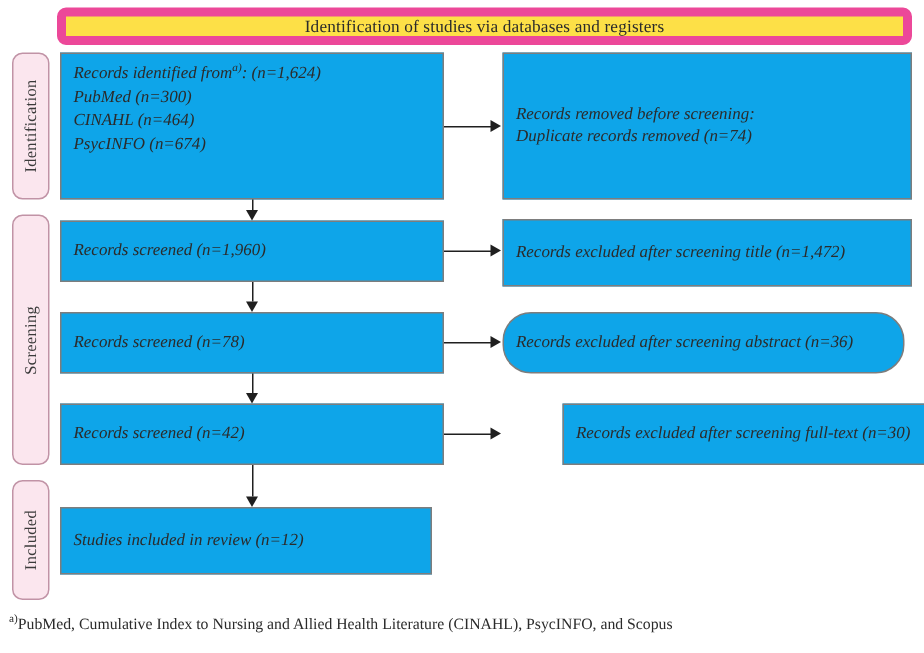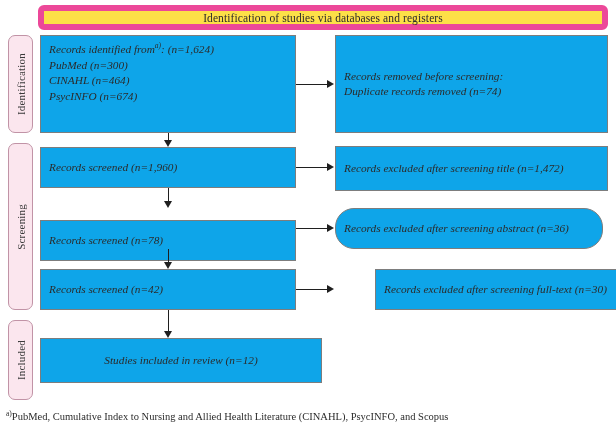--- a/index.html
+++ b/index.html
@@ -81,25 +81,25 @@
     color: #2b2b2b;
     font-style: italic;
   }
   .box .lines { width: 100%; }
   .box .lines div { white-space: nowrap; }
 
   .box-identified  { left: 40px;  top: 35px;  width: 256px; height: 98px;  align-items: flex-start; padding-top: 6px; }
   .box-removed     { left: 335px; top: 35px;  width: 273px; height: 98px; }
   .box-screened1   { left: 40px;  top: 147px; width: 256px; height: 41px; }
   .box-excluded1   { left: 335px; top: 146px; width: 273px; height: 45px; }
-  .box-screened2   { left: 40px;  top: 208px; width: 256px; height: 41px; margin-top: 12px; }
+  .box-screened2   { left: 40px;  top: 208px; width: 256px; height: 41px; }
   .box-excluded2   { left: 335px; top: 208px; width: 268px; height: 41px; border-radius: 19px; }
   .box-screened3   { left: 40px;  top: 269px; width: 256px; height: 41px; }
   .box-excluded3   { left: 335px; top: 269px; width: 273px; height: 41px; margin-left: 40px; }
-  .box-included    { left: 40px;  top: 338px; width: 282px; height: 45px; text-align: center; }
+  .box-included    { left: 40px;  top: 338px; width: 248px; height: 45px; }
 
   
   .h-line {
     position: absolute;
     height: 0;
     border-top: 1.3px solid #1f1f1f;
   }
   .v-line {
     position: absolute;
     width: 0;

